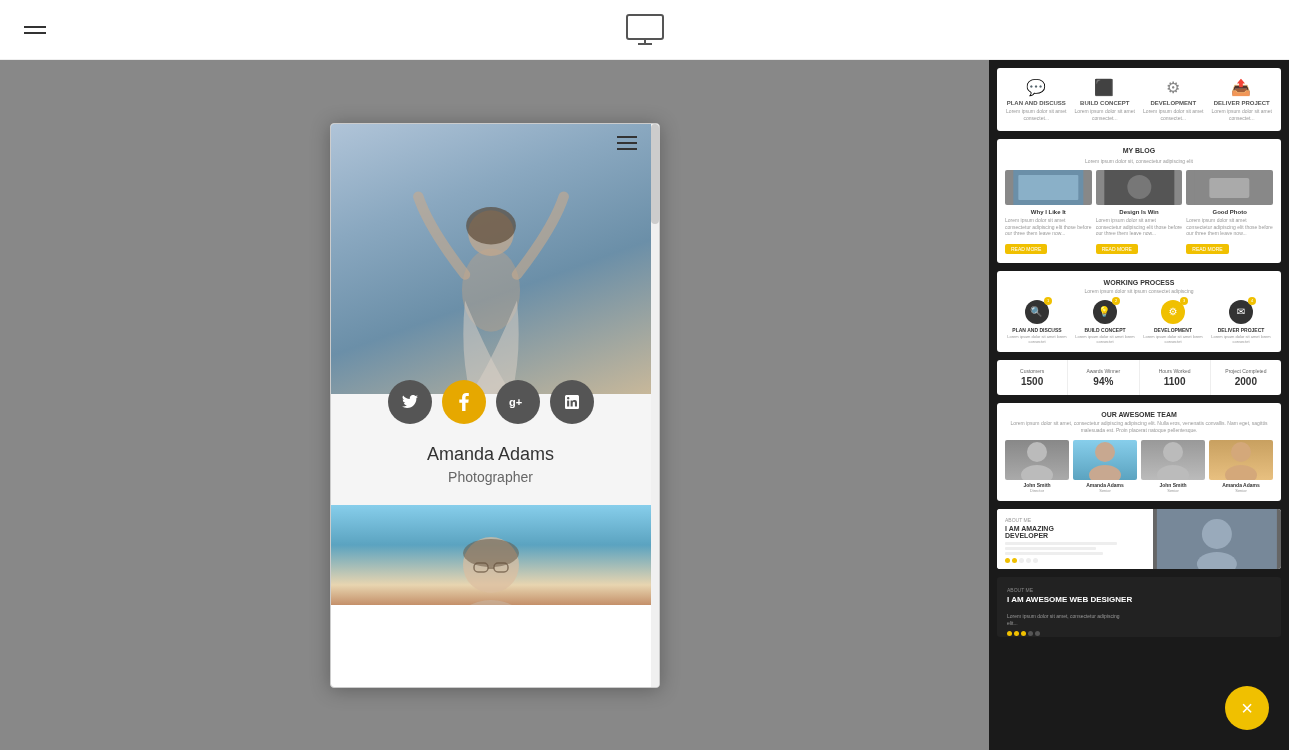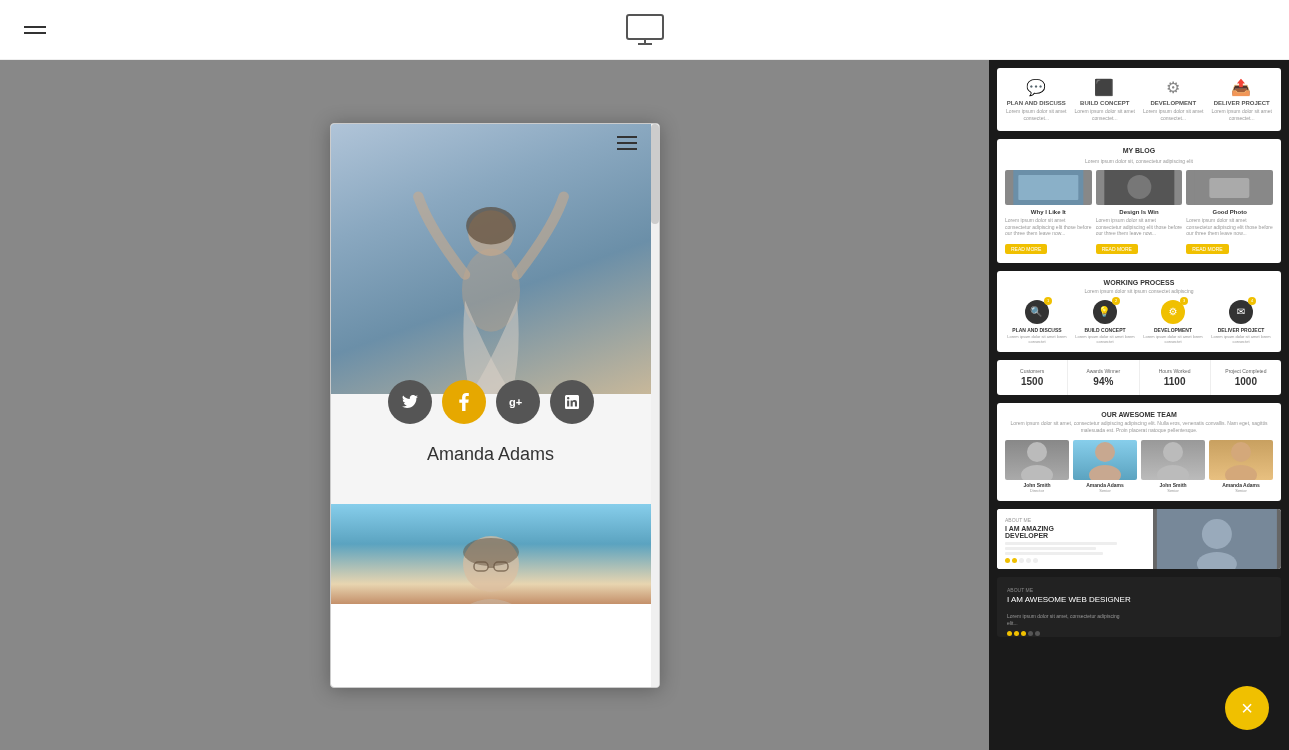--- a/index.html
+++ b/index.html
@@ -199,21 +199,21 @@
     .block6-lines { }
     .block6-line { height: 3px; background: #eee; margin-bottom: 2px; border-radius: 1px; }
     .block6-dots { display: flex; gap: 2px; margin-top: 3px; }
     .block6-dot { width: 5px; height: 5px; border-radius: 50%; background: #f0c000; }
     .block6-dot.empty { background: #eee; }
 
     
     .block7 { height: 60px; background: #222; position: relative; overflow: hidden; }
     .block7-content { padding: 10px; }
     .block7-label { font-size: 5px; color: #888; margin-bottom: 2px; }
-    .block7-title { font-size: 8px; font-weight: normal; color: #fff; margin-bottom: 9px; }
+    .block7-title { font-size: 8px; font-weight: bold; color: #fff; margin-bottom: 9px; }
     .block7-text { font-size: 5px; color: #999; line-height: 1.4; max-width: 120px; }
     .block7-dots { display: flex; gap: 2px; margin-top: 4px; }
     .block7-dot { width: 5px; height: 5px; border-radius: 50%; background: #555; }
     .block7-dot.active { background: #f0c000; }
 
     
     .fab-btn {
       position: absolute; bottom: 20px; right: 20px;
       width: 44px; height: 44px; border-radius: 50%;
       background: #f0c000; display: flex; align-items: center; justify-content: center;
@@ -293,20 +293,21 @@
           <div class="social-btn">
             <svg width="14" height="14" viewBox="0 0 14 14" fill="white">
               <path d="M0 1.6C0 .7.7 0 1.6 0h10.8C13.3 0 14 .7 14 1.6v10.8c0 .9-.7 1.6-1.6 1.6H1.6C.7 14 0 13.3 0 12.4V1.6zm4.2 9.8V5.4H2.1v6h2.1zM3.2 4.5c.7 0 1.2-.5 1.2-1.2C4.4 2.7 3.9 2.1 3.2 2.1 2.5 2.1 2 2.6 2 3.3c0 .7.5 1.2 1.2 1.2zM12 11.4V8.1c0-1.8-.4-3.1-2.4-3.1-1 0-1.7.5-2 1.1V5.4H5.6v6H7.7V8.4c0-.9.2-1.7 1.2-1.7 1 0 1 .9 1 1.8v2.9H12z"></path>
             </svg>
           </div>
         </div>
       </div>
 
       <div class="profile-section">
         <div class="profile-name">Amanda Adams</div>
+        <div class="profile-title">Photographer</div>
       </div>
 
       <div class="preview-card2">
         <svg width="100%" height="100px" viewBox="0 0 290 100">
 
           <ellipse cx="145" cy="120" rx="35" ry="25" fill="rgba(200,180,160,0.6)"></ellipse>
           <circle cx="145" cy="60" r="28" fill="rgba(220,190,160,0.7)"></circle>
 
           <ellipse cx="145" cy="48" rx="28" ry="14" fill="rgba(100,80,60,0.5)"></ellipse>
 
@@ -445,21 +446,21 @@
         <div class="block4-item">
           <div class="block4-label">Awards Winner</div>
           <div class="block4-value">94%</div>
         </div>
         <div class="block4-item">
           <div class="block4-label">Hours Worked</div>
           <div class="block4-value">1100</div>
         </div>
         <div class="block4-item">
           <div class="block4-label">Project Completed</div>
-          <div class="block4-value">1000</div>
+          <div class="block4-value">2000</div>
         </div>
       </div>
     </div>
 
     <div class="block-card block5">
       <div class="block5-title">OUR AWESOME TEAM</div>
       <div class="block5-subtitle">Lorem ipsum dolor sit amet, consectetur adipiscing adipiscing elit. Nulla eros, venenatis convallis. Nam eget, sagittis malesuada est. Proin placerat natoque pellentesque.</div>
       <div class="block5-row">
         <div class="block5-member">
           <div class="block5-avatar" style="background:linear-gradient(180deg,#888 0%,#aaa 100%);">

